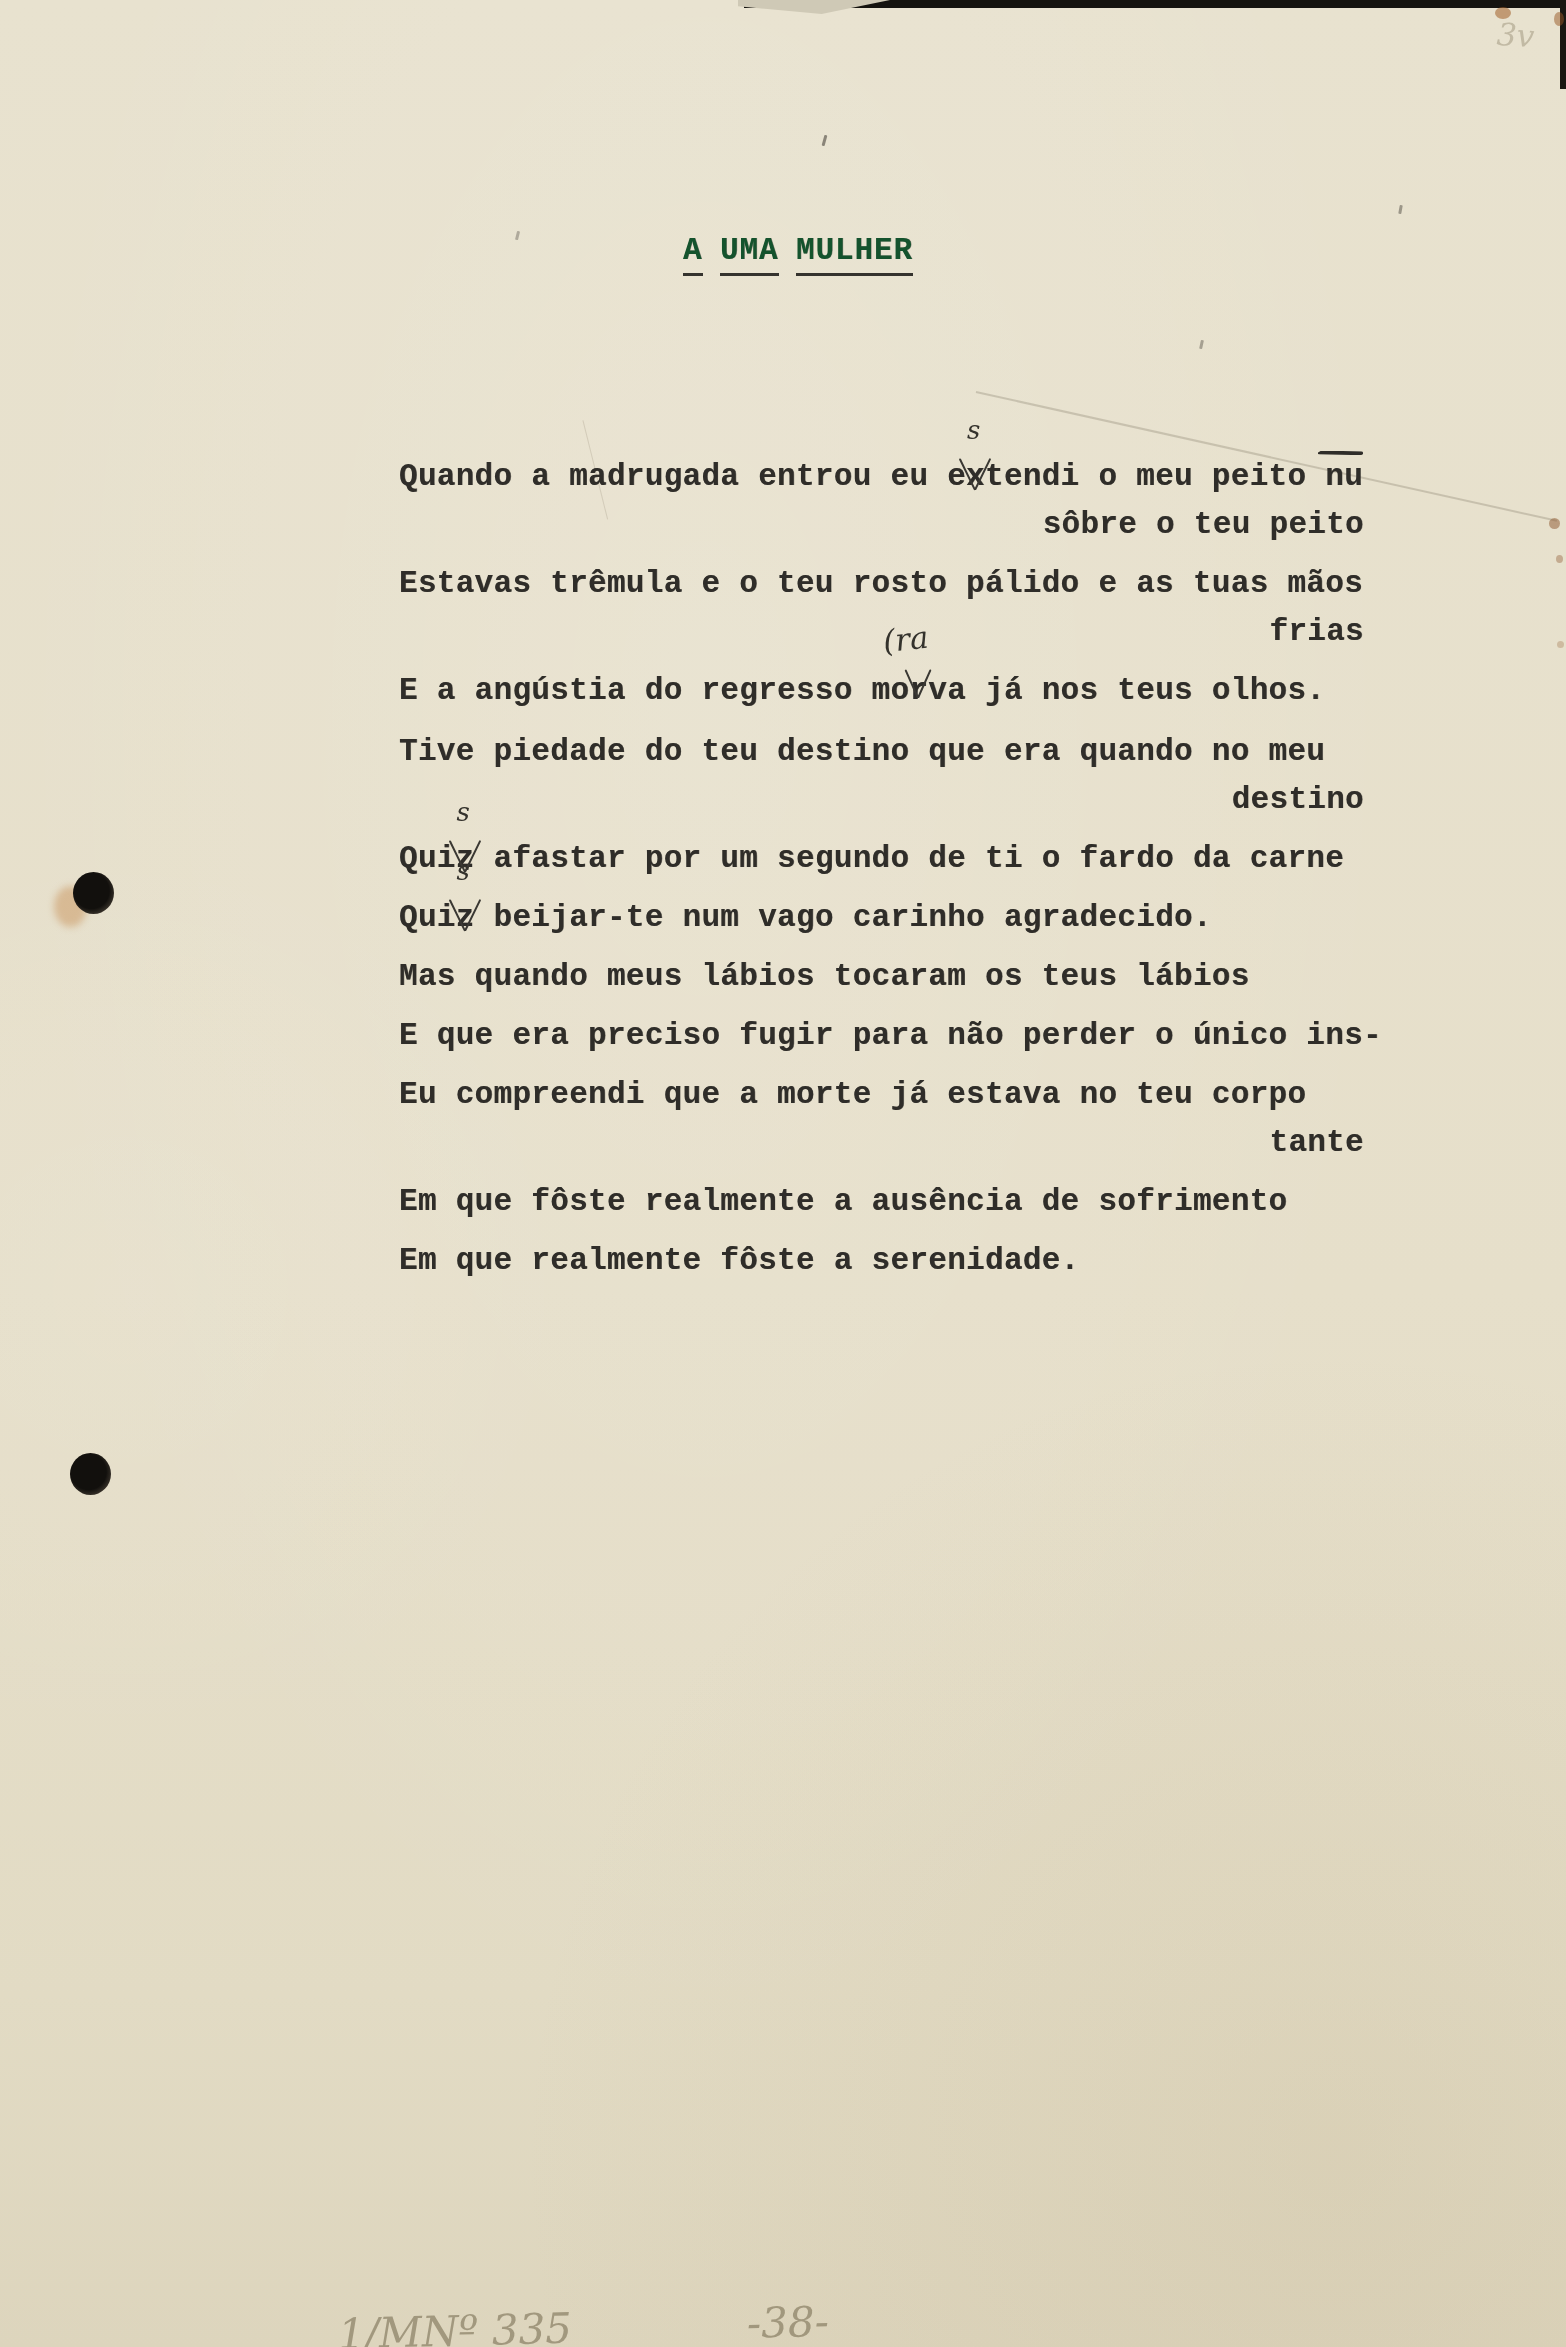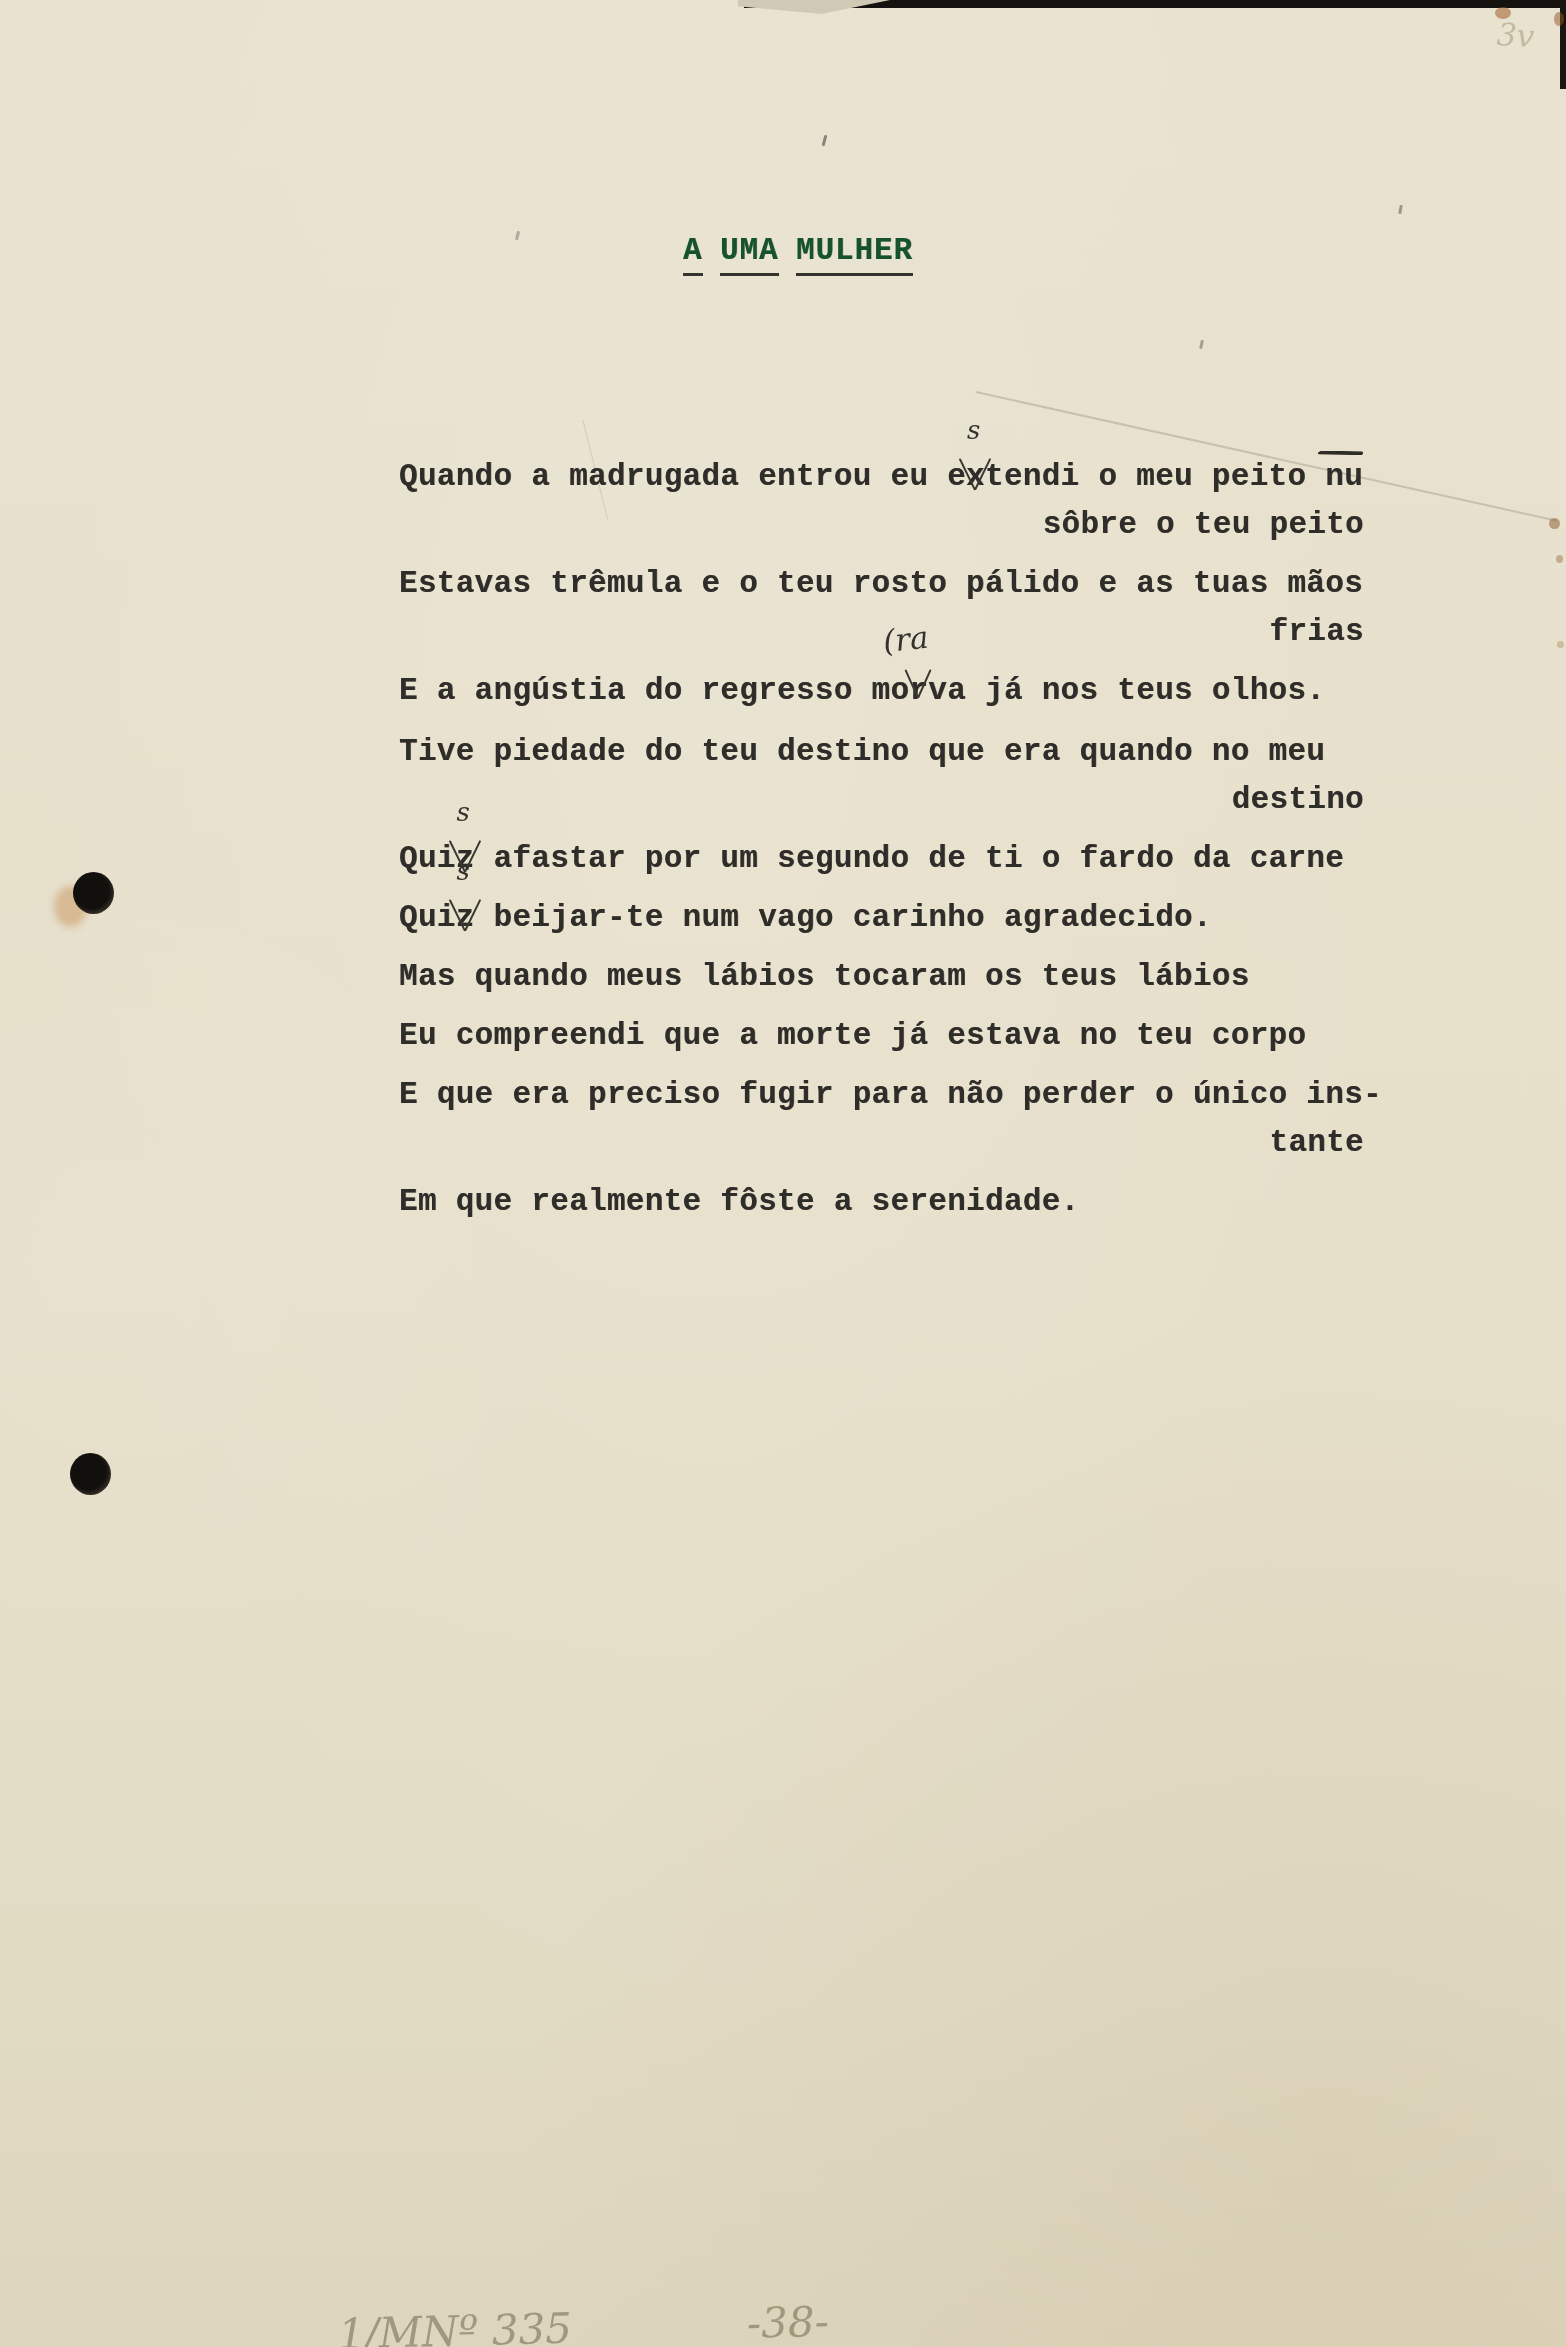--- a/index.html
+++ b/index.html
@@ -139,23 +139,24 @@
     <div class="line"><span>Quando a madrugada entrou eu e</span><span class="mark strike-insert">x<span class="note">s</span></span><span>tendi o meu peito </span><span class="mark overline">nu</span></div>
     <div class="line right cont"><span>sôbre o teu peito</span></div>
     <div class="line"><span>Estavas trêmula e o teu rosto pálido e as tuas mãos</span></div>
     <div class="line right cont"><span>frias</span></div>
     <div class="line"><span>E a angústia do regresso mo</span><span class="mark caret-insert">r<span class="note">(ra</span></span><span>va já nos teus olhos.</span></div>
     <div class="line stanza"><span>Tive piedade do teu destino que era quando no meu</span></div>
     <div class="line right cont"><span>destino</span></div>
     <div class="line"><span>Qui</span><span class="mark strike-insert">z<span class="note">s</span></span><span> afastar por um segundo de ti o fardo da carne</span></div>
     <div class="line"><span>Qui</span><span class="mark strike-insert">z<span class="note">s</span></span><span> beijar-te num vago carinho agradecido.</span></div>
     <div class="line"><span>Mas quando meus lábios tocaram os teus lábios</span></div>
+    <div class="line"><span>E que era preciso fugir para não perder o único ins-</span></div>
     <div class="line"><span>Eu compreendi que a morte já estava no teu corpo</span></div>
-    <div class="line"><span>E que era preciso fugir para não perder o único ins-</span></div>
     <div class="line right cont"><span>tante</span></div>
+    <div class="line"><span>Em que fôste realmente a ausência de sofrimento</span></div>
     <div class="line"><span>Em que realmente fôste a serenidade.</span></div>
   </div>
 
 <div class="footer-pencil">
   <span class="fp-left">1/MNº 335</span>
   <span class="fp-right">-38-</span>
 </div>
 
 
 </body></html>

